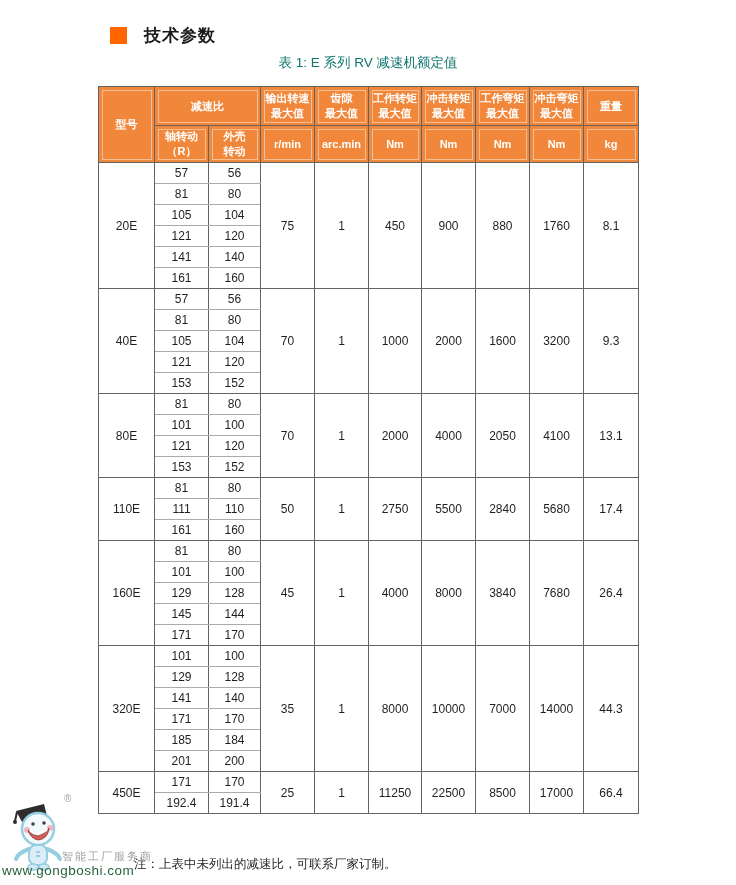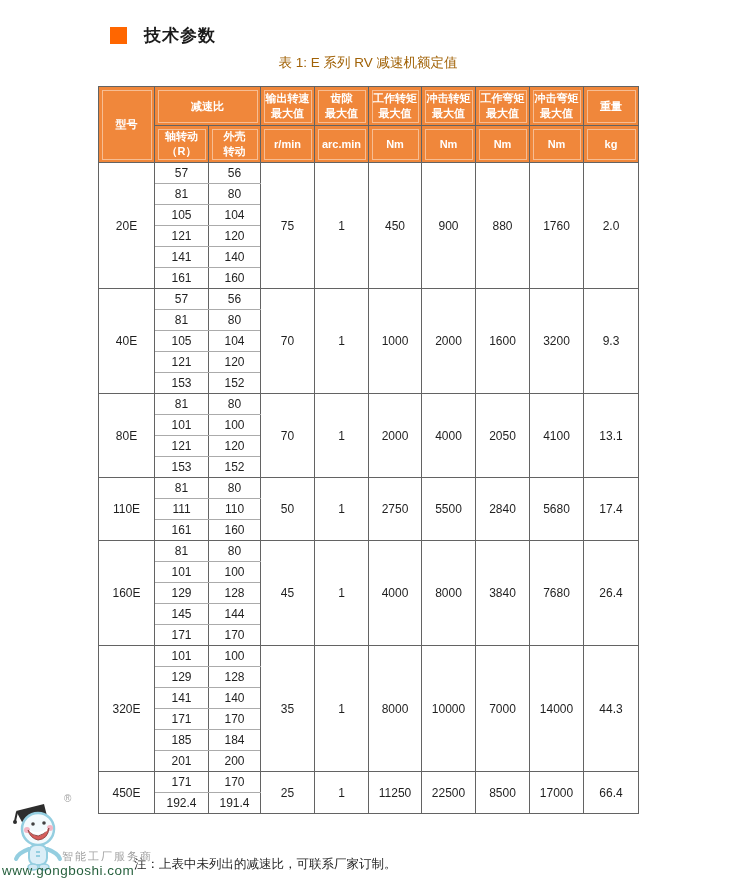--- a/index.html
+++ b/index.html
@@ -21,21 +21,21 @@
     width: 17px; height: 17px;
     background: #FF6600;
     display: inline-block;
   }
   .section-title {
     font-size: 17px; font-weight: bold; color: #1a1a1a;
     letter-spacing: 1px;
   }
   .caption {
     position: absolute; top: 54px; left: 0; width: 736px;
-    text-align: center; font-size: 13.5px; color: #a16207;
+    text-align: center; font-size: 13.5px; color: #0f766e;
   }
 
   
   table.spec {
     position: absolute; left: 98px; top: 86px;
     width: 540px;
     border-collapse: collapse;
     table-layout: fixed;
   }
   .spec th, .spec td {
@@ -161,21 +161,21 @@
       <tr>
         <td rowspan="6" class="model-cell">20E</td>
         <td class="ratio-cell group-first">57</td>
         <td class="ratio-cell group-first">56</td>
         <td rowspan="6" class="value-cell">75</td>
         <td rowspan="6" class="value-cell">1</td>
         <td rowspan="6" class="value-cell">450</td>
         <td rowspan="6" class="value-cell">900</td>
         <td rowspan="6" class="value-cell">880</td>
         <td rowspan="6" class="value-cell">1760</td>
-        <td rowspan="6" class="value-cell">2.0</td>
+        <td rowspan="6" class="value-cell">8.1</td>
       </tr>
       <tr>
         <td class="ratio-cell">81</td>
         <td class="ratio-cell">80</td>
       </tr>
       <tr>
         <td class="ratio-cell">105</td>
         <td class="ratio-cell">104</td>
       </tr>
       <tr>

